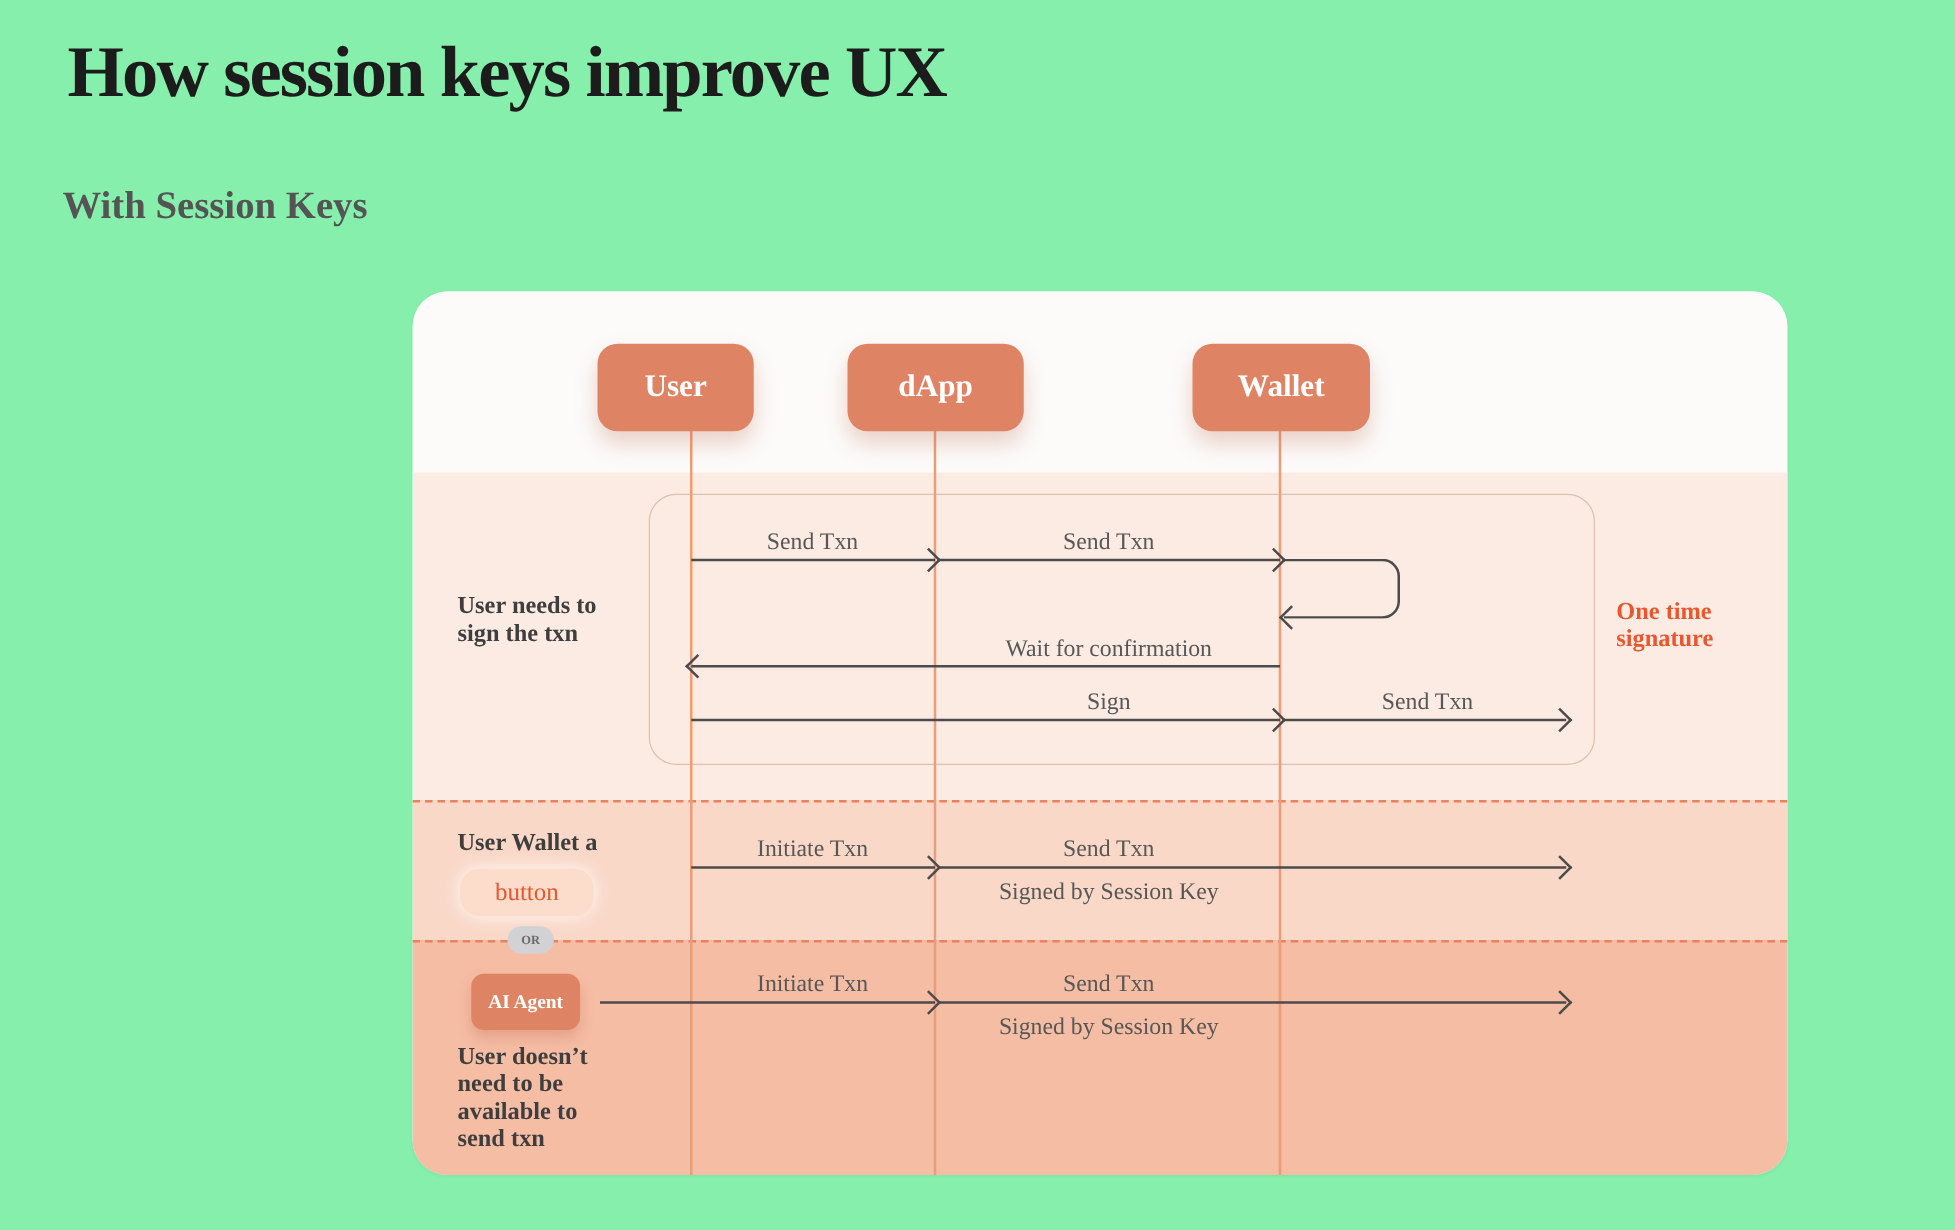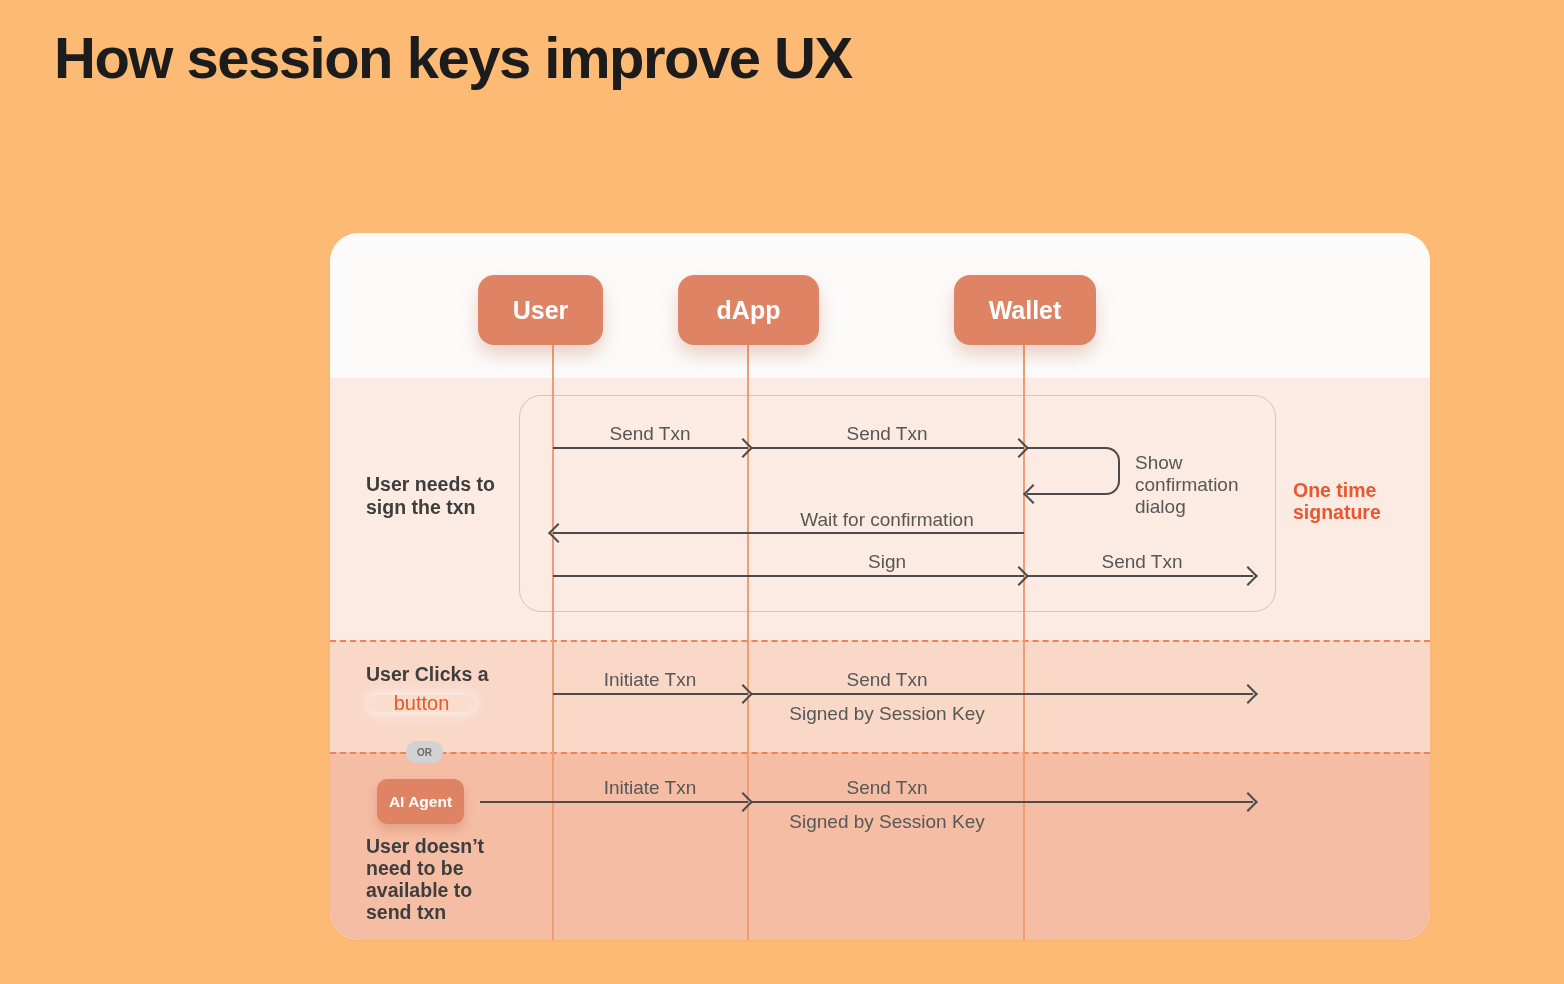--- a/index.html
+++ b/index.html
@@ -1,17 +1,17 @@
 <!DOCTYPE html>
 <html><head>
 <meta charset="utf-8">
 <style>
   * { margin:0; padding:0; box-sizing:border-box; }
   html,body { width:1564px; height:984px; background:#f7f7f7; font-family:"Liberation Sans", sans-serif; }
-  .page { position:relative; width:1564px; height:984px; background:#fdba74; overflow:hidden; }
+  .page { position:relative; width:1564px; height:984px; background:#86efac; overflow:hidden;font-family:Liberation Serif, serif; }
 
   .title { position:absolute; left:54px; top:24px; font-size:58px; font-weight:700; letter-spacing:-1.5px; color:#1c1c1c; }
   .subtitle { position:absolute; left:50px; top:146px; font-size:31px; font-weight:700; color:#545454; }
 
   .card { position:absolute; left:330px; top:233px; width:1100px; height:707px; background:#fcfbfa; border-radius:28px; overflow:hidden; box-shadow:0 1px 3px rgba(0,0,0,0.04); }
 
   .sec { position:absolute; left:0; width:1100px; }
   .sec1 { top:145px; height:262px; background:#fcebe3; }
   .sec2 { top:407px; height:112px; background:#f9d8c8; border-top:2px dashed #e8825f; }
   .sec3 { top:519px; height:188px; background:#f5bda4; border-top:2px dashed #e8825f; }
@@ -27,29 +27,30 @@
   .arrow.left::before { content:""; position:absolute; left:-2px; top:-8px; width:12px; height:12px; border-left:2.5px solid #4b4b4b; border-bottom:2.5px solid #4b4b4b; transform:rotate(45deg); }
 
   .selfloop { position:absolute; left:697px; top:214px; width:93px; height:48px; border:2.5px solid #4b4b4b; border-left:none; border-radius:0 14px 14px 0; }
   .selfloop::after { content:""; position:absolute; left:-1px; bottom:-8px; width:12px; height:12px; border-left:2.5px solid #4b4b4b; border-bottom:2.5px solid #4b4b4b; transform:rotate(45deg); }
 
   .msg { position:absolute; transform:translateX(-50%); font-size:19px; color:#575757; white-space:nowrap; }
   .boldlab { position:absolute; font-size:19.5px; font-weight:700; color:#3e3e3e; line-height:23px; white-space:pre-line; }
   .loop-label { position:absolute; left:805px; top:219px; font-size:19px; color:#575757; line-height:22px; white-space:pre-line; }
   .side-note { position:absolute; left:963px; top:246px; font-size:19.5px; font-weight:700; color:#e8572e; line-height:22px; white-space:pre-line; }
 
-  .btn-pill { position:absolute; left:38px; top:462px; width:107px; height:17px; background:#fcdccb; border-radius:16px; display:flex; align-items:center; justify-content:center; font-size:20px; color:#e8572e; box-shadow:0 0 14px rgba(255,255,255,0.9); }
+  .btn-pill { position:absolute; left:38px; top:462px; width:107px; height:38px; background:#fcdccb; border-radius:16px; display:flex; align-items:center; justify-content:center; font-size:20px; color:#e8572e; box-shadow:0 0 14px rgba(255,255,255,0.9); }
   .or-badge { position:absolute; left:76px; top:508px; width:37px; height:22px; background:#d2d2d5; border-radius:11px; display:flex; align-items:center; justify-content:center; font-size:10px; font-weight:700; color:#6a6a6a; z-index:5; }
   .agent-box { position:absolute; left:47px; top:546px; width:87px; height:45px; background:#de8465; border-radius:10px; display:flex; align-items:center; justify-content:center; font-size:15.5px; font-weight:700; color:#ffffff; box-shadow:0 6px 10px rgba(189,100,70,0.3); }
 </style>
 </head>
 <body>
 
 <div class="page">
   <h1 class="title">How session keys improve UX</h1>
+  <div class="subtitle">With Session Keys</div>
 
   <div class="card">
 
     <div class="sec sec1"></div>
     <div class="sec sec2"></div>
     <div class="sec sec3"></div>
 
     <div class="innerbox"></div>
 
     <div class="lifeline" style="left:222px;"></div>
@@ -58,32 +59,29 @@
 
     <div class="arrow right" style="left:223px; top:214px; width:195px;"></div>
     <div class="arrow right" style="left:421px; top:214px; width:273px;"></div>
     <div class="selfloop"></div>
     <div class="arrow left" style="left:223px; top:299px; width:471px;"></div>
     <div class="arrow right" style="left:223px; top:342px; width:471px;"></div>
     <div class="arrow right" style="left:697px; top:342px; width:226px;"></div>
 
     <div class="msg" style="left:320px; top:190px;">Send Txn</div>
     <div class="msg" style="left:557px; top:190px;">Send Txn</div>
-    <div class="loop-label">Show
-confirmation
-dialog</div>
     <div class="msg" style="left:557px; top:276px;">Wait for confirmation</div>
     <div class="msg" style="left:557px; top:318px;text-align:center;">Sign</div>
     <div class="msg" style="left:812px; top:318px;">Send Txn</div>
     <div class="boldlab" style="left:36px; top:240px;">User needs to
 sign the txn</div>
     <div class="side-note">One time
 signature</div>
 
-    <div class="boldlab" style="left:36px; top:430px;">User Clicks a</div>
+    <div class="boldlab" style="left:36px; top:430px;">User Wallet a</div>
     <div class="btn-pill">button</div>
     <div class="arrow right" style="left:223px; top:460px; width:195px;"></div>
     <div class="arrow right" style="left:421px; top:460px; width:502px;"></div>
     <div class="msg" style="left:320px; top:436px;">Initiate Txn</div>
     <div class="msg" style="left:557px; top:436px;">Send Txn</div>
     <div class="msg" style="left:557px; top:470px;">Signed by Session Key</div>
 
     <div class="or-badge">OR</div>
 
     <div class="agent-box">AI Agent</div>

